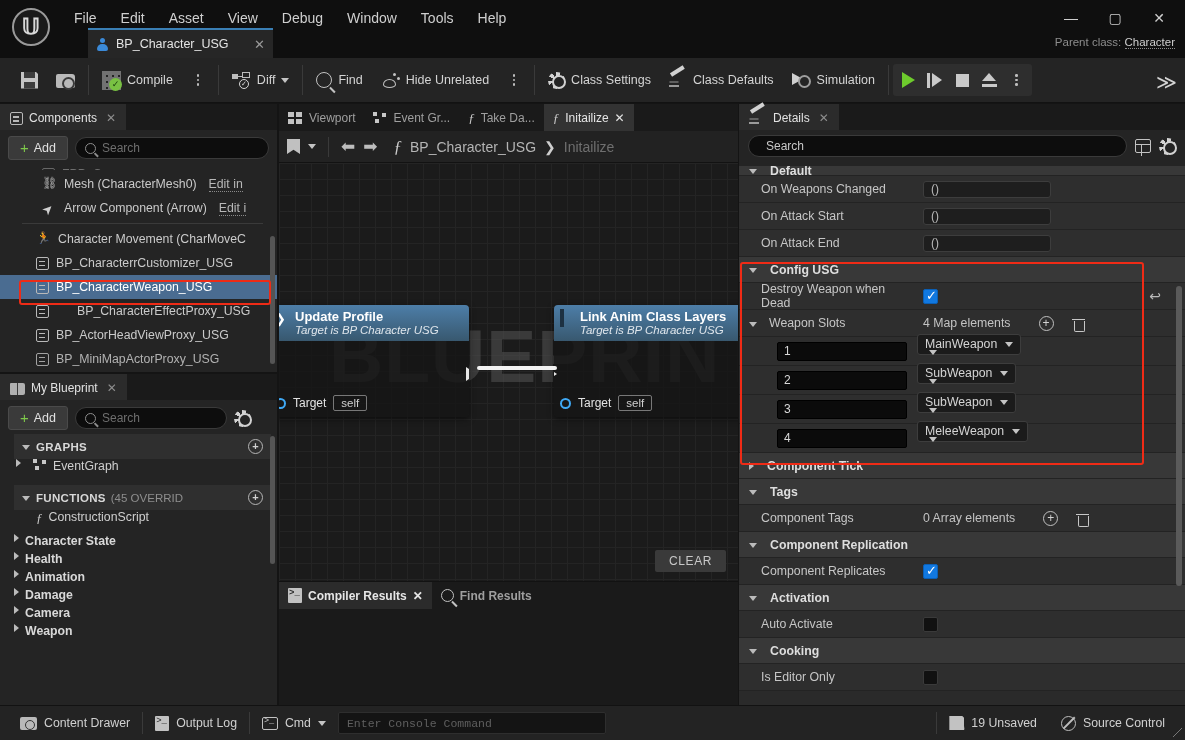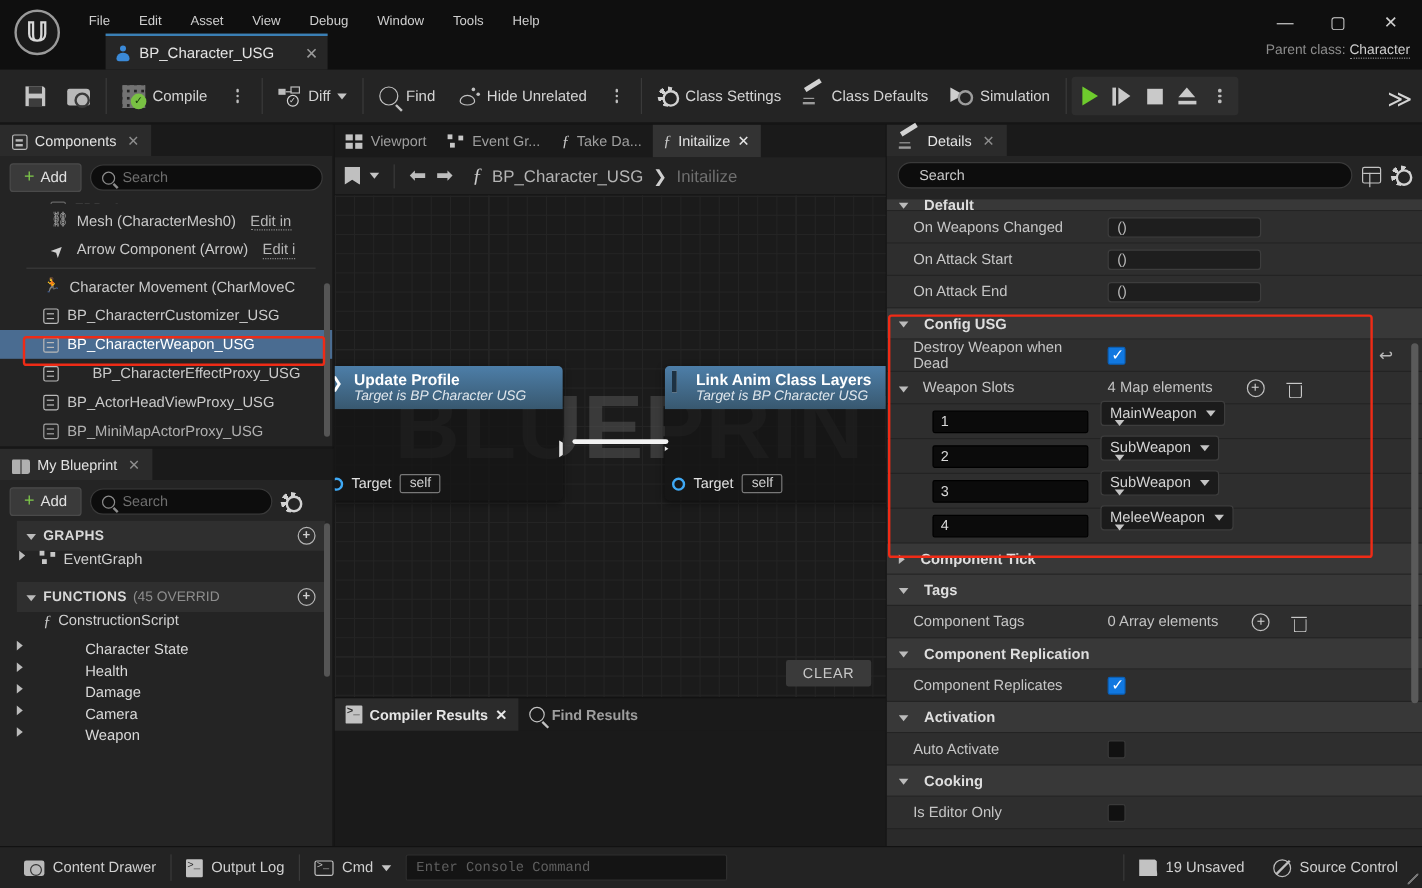--- a/index.html
+++ b/index.html
@@ -16,21 +16,21 @@
   
   .titlebar { position: absolute; left:0; top:0; width:1185px; height:58px; background:#0f0f0f; }
   .ue-logo {
     position:absolute; left:12px; top:8px; width:38px; height:38px;
     border-radius:50%; border:2px solid #9a9a9a; background:#1a1a1a;
     display:flex; align-items:center; justify-content:center;
     font-family:"Liberation Serif", serif; font-size:22px; font-weight:bold; color:#d8d8d8;
   }
   .menubar { position:absolute; left:62px; top:5px; height:26px; display:flex; align-items:center; }
   .menubar .mi {
-    padding:4px 12px; font-size:11px; color:#cfcfcf; cursor:default; border-radius:2px;
+    padding:4px 12px; font-size:14px; color:#cfcfcf; cursor:default; border-radius:2px;
   }
   .wincontrols { position:absolute; right:4px; top:4px; display:flex; }
   .wincontrols .wc {
     width:44px; height:28px; display:flex; align-items:center; justify-content:center;
     color:#cfcfcf; font-size:14px;
   }
   .parentclass {
     position:absolute; right:10px; top:36px; font-size:11.5px; color:#8d8d8d;
   }
   .parentclass b { color:#cfcfcf; font-weight:normal; border-bottom:1px dotted #8d8d8d; }
@@ -207,21 +207,21 @@
     font-size:11.5px; font-weight:bold; color:#d8d8d8; letter-spacing:.3px; margin:2px 6px 0 14px;
   }
   .mb-header .cnt { color:#8e8e8e; font-weight:normal; margin-left:5px; letter-spacing:0; }
   .mb-header .plusc {
     margin-left:auto; width:15px; height:15px; border:1.4px solid #b5b5b5; border-radius:50%;
     color:#d0d0d0; font-size:11px; line-height:12px; text-align:center;
   }
   .caret { width:0;height:0;border-left:5px solid #bbb; border-top:4px solid transparent; border-bottom:4px solid transparent; margin-right:6px; }
   .caret.open { border-left:4px solid transparent; border-right:4px solid transparent; border-top:5px solid #bbb; border-bottom:0; margin-top:2px; }
   .mb-row { display:flex; align-items:flex-start; height:18px; padding-left:14px; font-size:12.3px; color:#cfcfcf; }
-  .mb-row.cat { font-weight:normal; color:#d8d8d8;gap:46px; }
+  .mb-row.cat { font-weight:bold; color:#d8d8d8; }
   .mb-row.fn { padding-left:30px; gap:6px; }
   .fn-icon { color:#c9c9c9; font-style:italic; font-family:"Liberation Serif", serif; font-size:13px; }
   .graph-icon { width:14px; height:12px; position:relative; flex:none; }
   .graph-icon i { position:absolute; width:4px; height:4px; background:#c7c7c7; }
   .graph-icon i:nth-child(1){ left:0; top:0; }
   .graph-icon i:nth-child(2){ left:9px; top:1px; }
   .graph-icon i:nth-child(3){ left:2px; top:7px; }
 
   
   .grapharea { position:absolute; left:279px; top:104px; width:459px; height:601px; background:#1a1a1a; }
@@ -603,20 +603,24 @@
       <div class="mb-row cat" style="height:18px;">
         <span class="caret"></span>
         <span>Character State</span>
       </div>
       <div class="mb-row cat" style="height:18px;">
         <span class="caret"></span>
         <span>Health</span>
       </div>
       <div class="mb-row cat" style="height:18px;">
         <span class="caret"></span>
+        <span>Animation</span>
+      </div>
+      <div class="mb-row cat" style="height:18px;">
+        <span class="caret"></span>
         <span>Damage</span>
       </div>
       <div class="mb-row cat" style="height:18px;">
         <span class="caret"></span>
         <span>Camera</span>
       </div>
       <div class="mb-row cat" style="height:18px;">
         <span class="caret"></span>
         <span>Weapon</span>
       </div>

